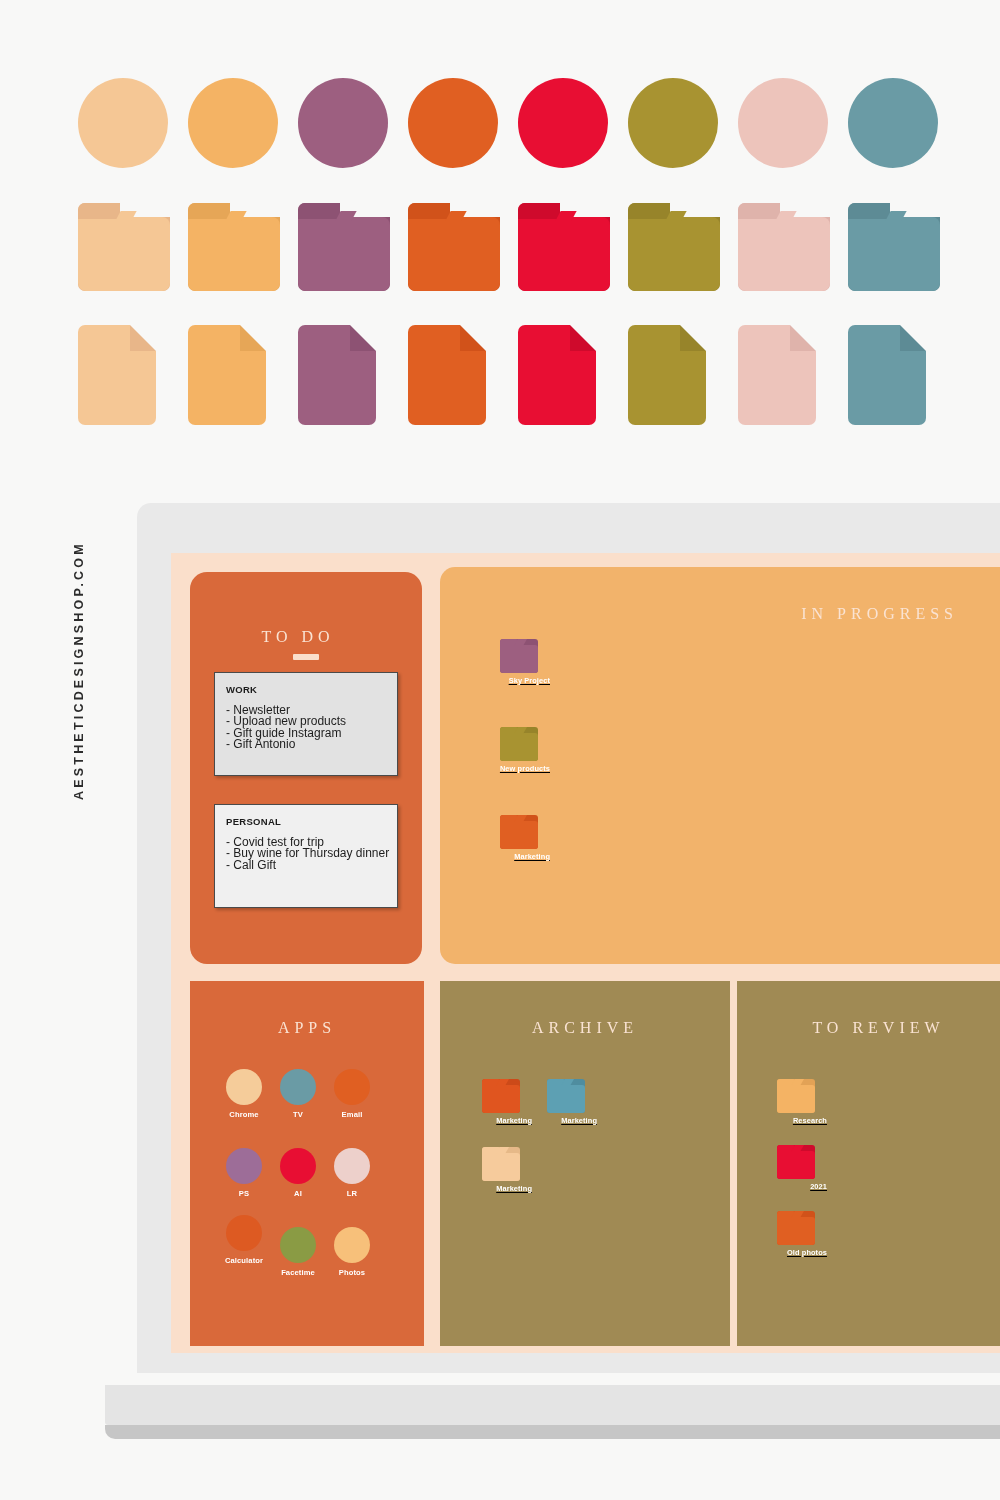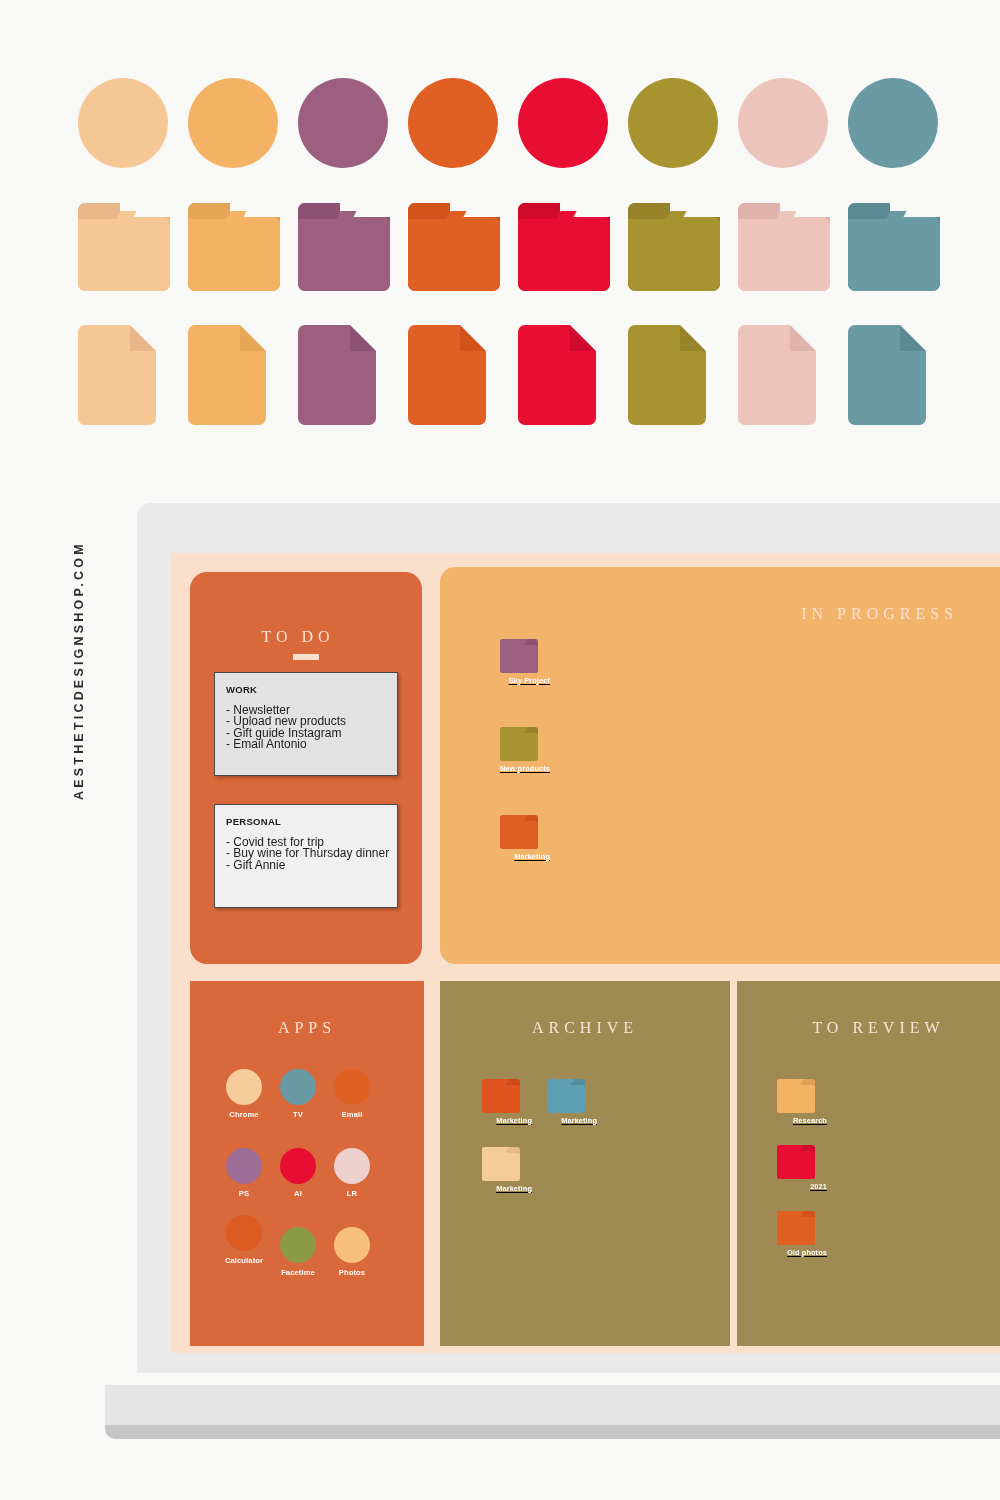--- a/index.html
+++ b/index.html
@@ -305,30 +305,30 @@
 <div class="panel" id="p-todo">
   <div class="panel-title">TO DO</div>
   <div id="todo-bar"></div>
 
   <div class="note" id="note-work">
     <div class="note-title">WORK</div>
     <div class="note-list" id="work-list">
         <div>- Newsletter</div>
         <div>- Upload new products</div>
         <div>- Gift guide Instagram</div>
-        <div>- Email Antonio</div>
+        <div>- Gift Antonio</div>
       </div>
   </div>
 
   <div class="note" id="note-personal">
     <div class="note-title">PERSONAL</div>
     <div class="note-list" id="personal-list">
         <div>- Covid test for trip</div>
         <div>- Buy wine for Thursday dinner</div>
-        <div>- Gift Annie</div>
+        <div>- Call Gift</div>
       </div>
   </div>
 </div>
 
 <div class="panel" id="p-progress">
   <div class="panel-title">IN PROGRESS</div>
   <div id="progress-folders">
       <div class="fitem" style="left: 48px; top: 72px;">
         <div class="fico">
           <div class="fb" style="background:#8d5273"></div>

